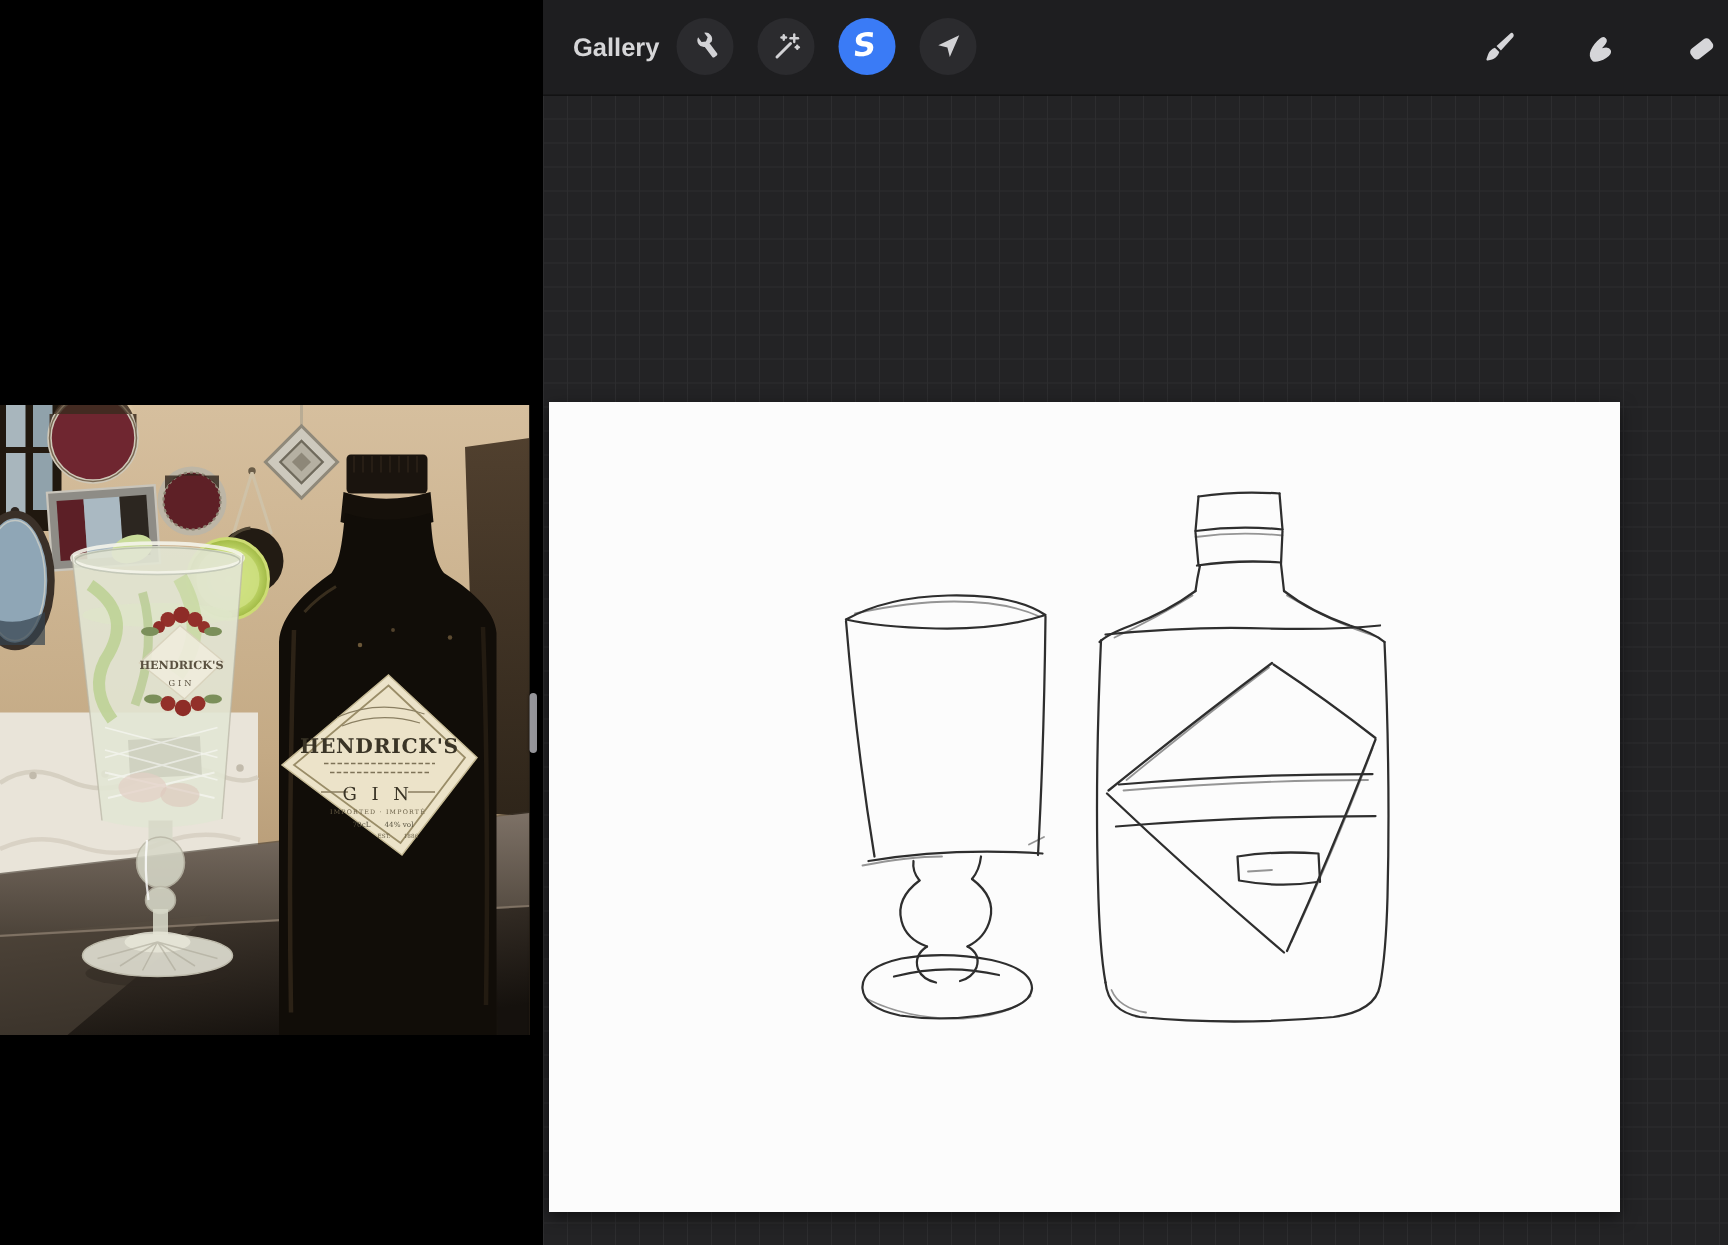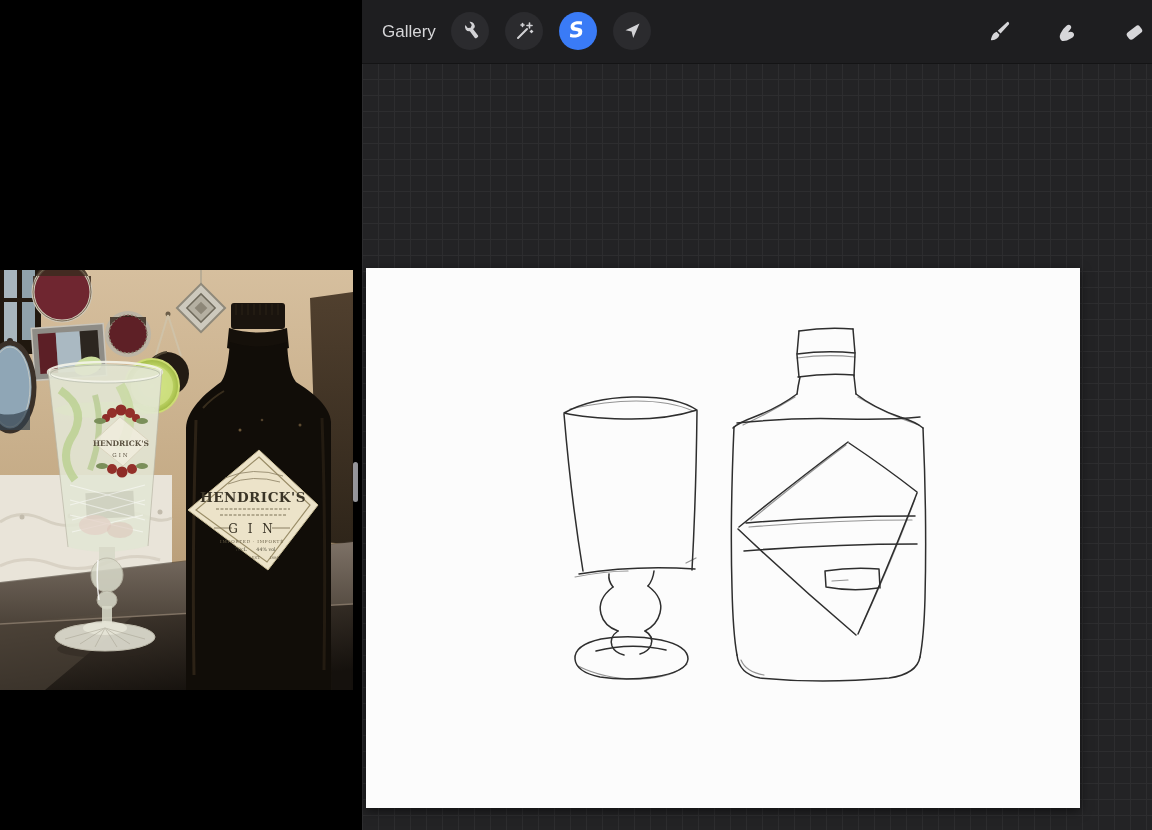--- a/index.html
+++ b/index.html
@@ -14,21 +14,21 @@
                   background:#97979c;box-shadow:0 0 2px rgba(0,0,0,.6);}
   
   .right-panel{position:absolute;left:362px;top:0;width:790px;height:830px;background:#232325;}
   .workspace{position:absolute;left:0;top:63px;width:790px;height:767px;background-color:#232325;
     background-image:linear-gradient(#2d2d2f 1px,transparent 1px),
                      linear-gradient(90deg,#2d2d2f 1px,transparent 1px);
     background-size:16px 16px;}
   .toolbar{position:absolute;left:0;top:0;width:790px;height:63px;background:#1e1e20;
            box-shadow:0 1px 0 rgba(0,0,0,.55);}
   .gallery-btn{position:absolute;left:16px;top:0;height:63px;border:0;background:transparent;
-               color:#d6d6d8;font-size:17px;font-family:"Liberation Sans",sans-serif;padding:0 4px;cursor:pointer;}
+               color:#d6d6d8;font-size:17px;font-family:"Liberation Sans",sans-serif;padding:0 4px;cursor:pointer;font-weight:bold;}
   .tools-left{position:absolute;left:89px;top:12px;display:flex;gap:16px;}
   .tool-circle{width:38px;height:38px;border-radius:50%;background:#2b2b2e;border:0;padding:0;
                display:flex;align-items:center;justify-content:center;cursor:pointer;}
   .tool-circle.active{background:#3A7BF6;}
   .tool-circle svg{display:block;}
   .sel-s{color:#fff;font-family:"DejaVu Sans",sans-serif;font-weight:bold;font-style:italic;
          font-size:21px;line-height:1;transform:translate(-1px,-1px) rotate(-6deg);display:block;}
   .tools-right{position:absolute;right:5px;top:19px;display:flex;gap:41px;}
   .flat-tool{width:26px;height:26px;border:0;background:transparent;padding:0;cursor:pointer;
              display:flex;align-items:center;justify-content:center;}

